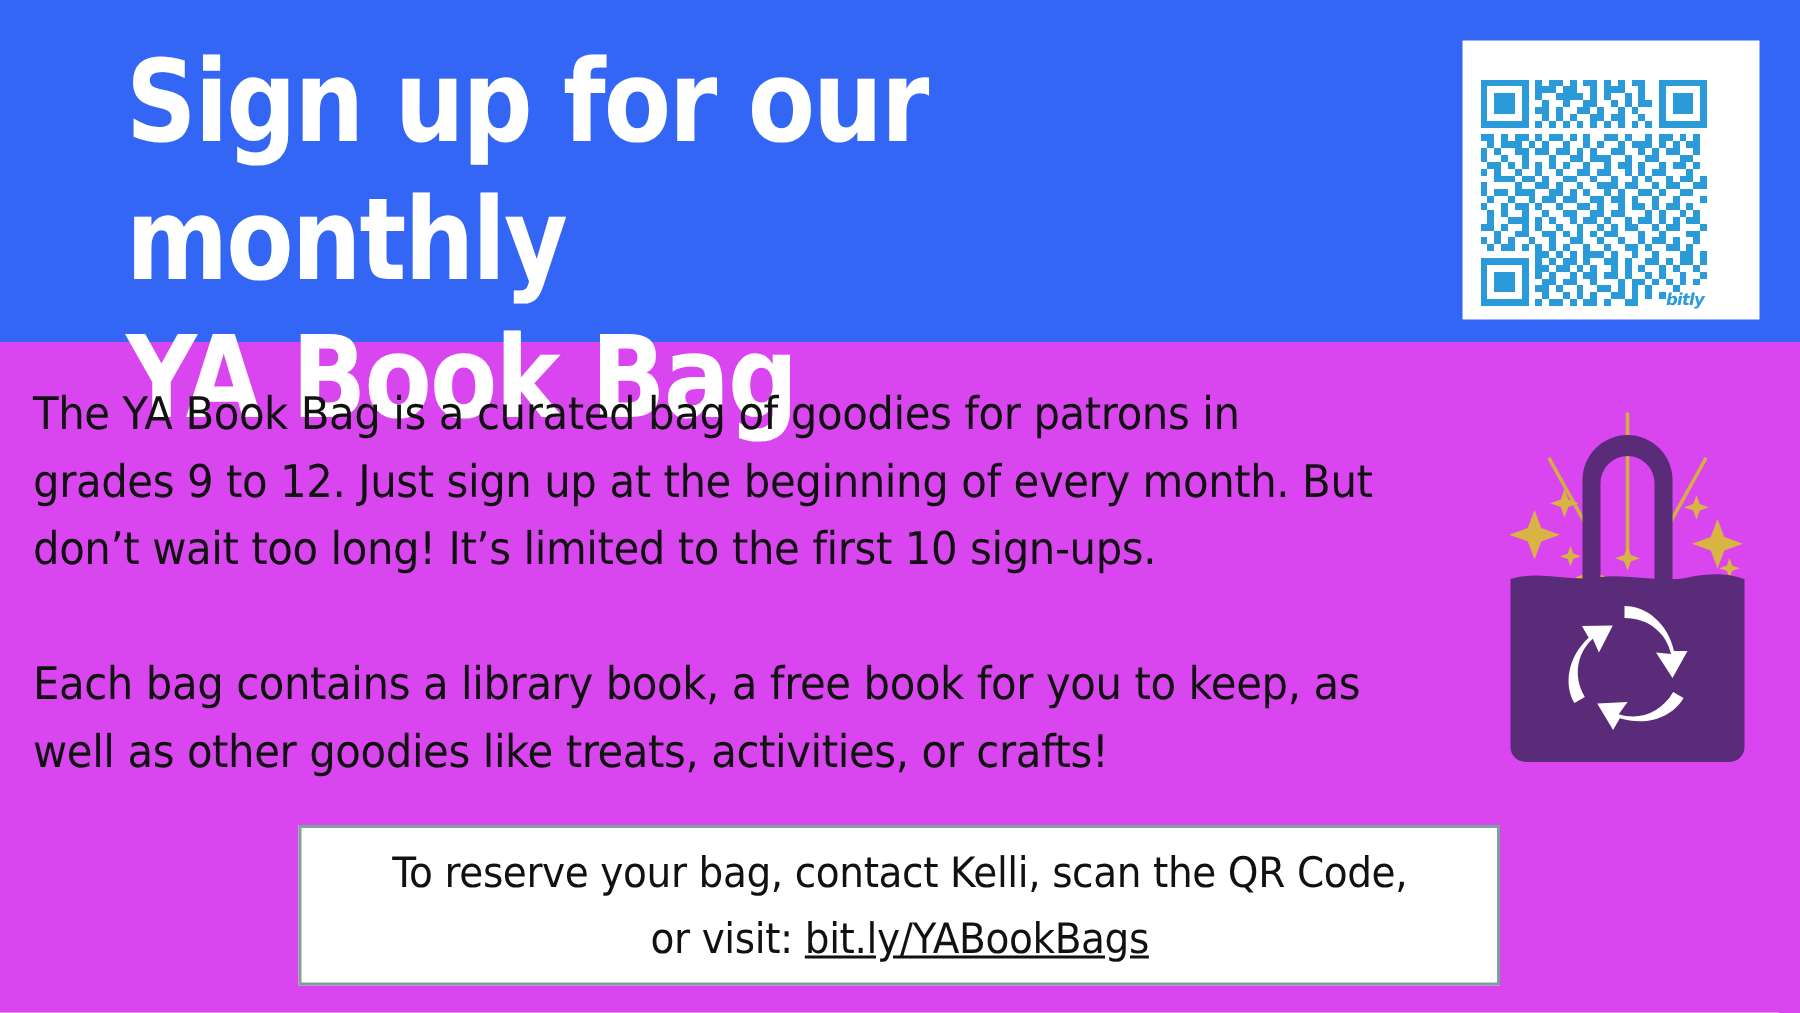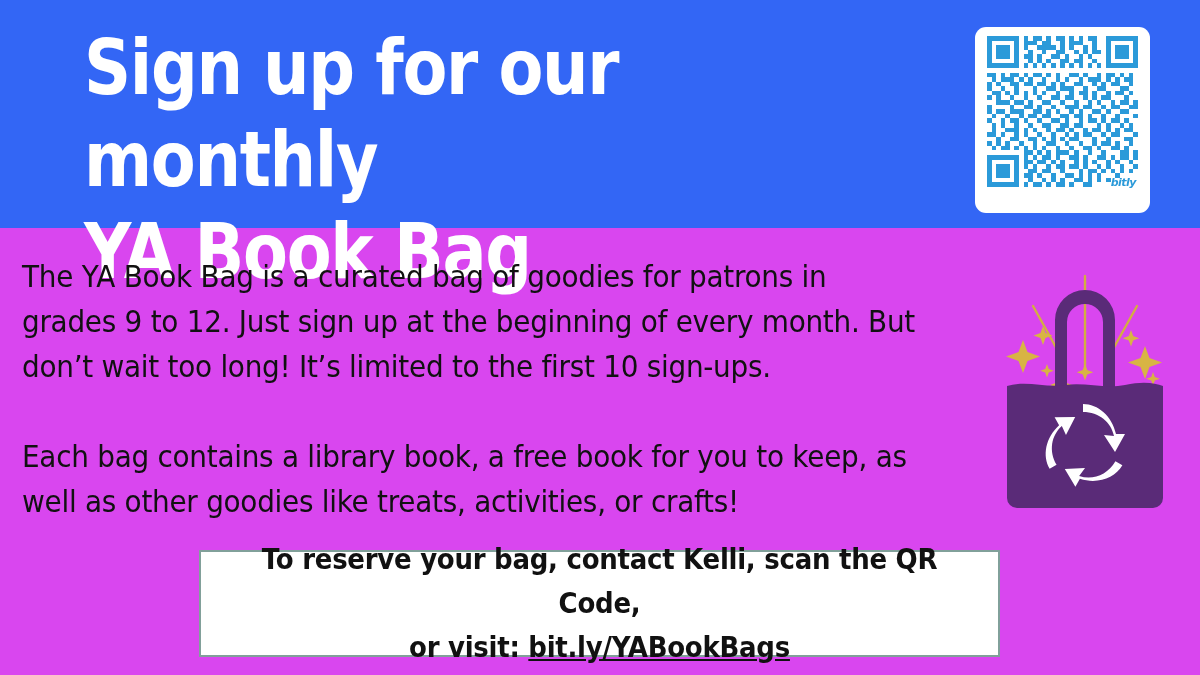--- a/index.html
+++ b/index.html
@@ -44,26 +44,25 @@
     transform: scaleX(0.86);
     transform-origin: left top;
     white-space: pre-line;
   }
 
   
   .qr-card {
     position: absolute;
     left: 975px;
     top: 27px;
-    width: 175px;
+    width: 198px;
     height: 186px;
     background: #ffffff;
     box-sizing: border-box;
-    padding: 9px 12px;
-    border-radius: 11px;
+    padding: 26px 12px;
   }
   .qr-grid {
     position: relative;
     width: 151px;
     height: 151px;
   }
   .qr-grid svg { display: block; }
   .qr-watermark {
     position: absolute;
     right: 2px;
@@ -112,22 +111,21 @@
     position: absolute;
     left: 199px;
     top: 550px;
     width: 801px;
     height: 107px;
     box-sizing: border-box;
     border: 2px solid #81a09a;
     background: #ffffff;
     display: flex;
     align-items: center;
-    justify-content: flex-start;
-    font-weight: bold;
+    justify-content: center;
   }
   .callout-text {
     text-align: center;
     color: #111111;
     font-family: "DejaVu Sans", sans-serif;
     font-size: 28px;
     line-height: 44px;
     letter-spacing: -0.3px;
     transform: scaleX(0.93);
   }

